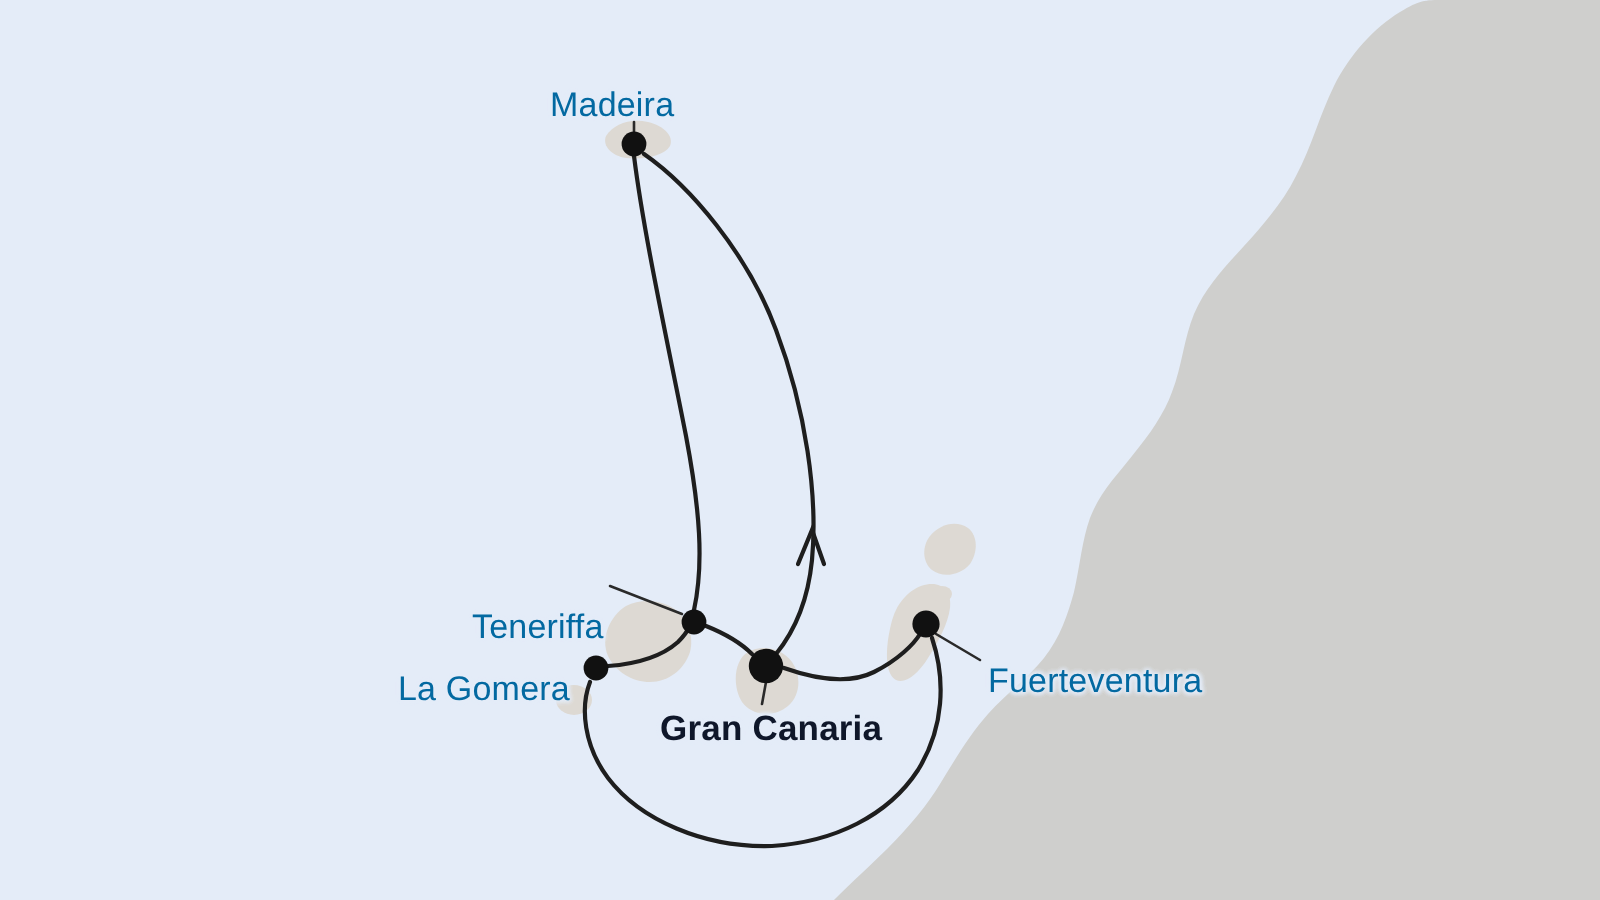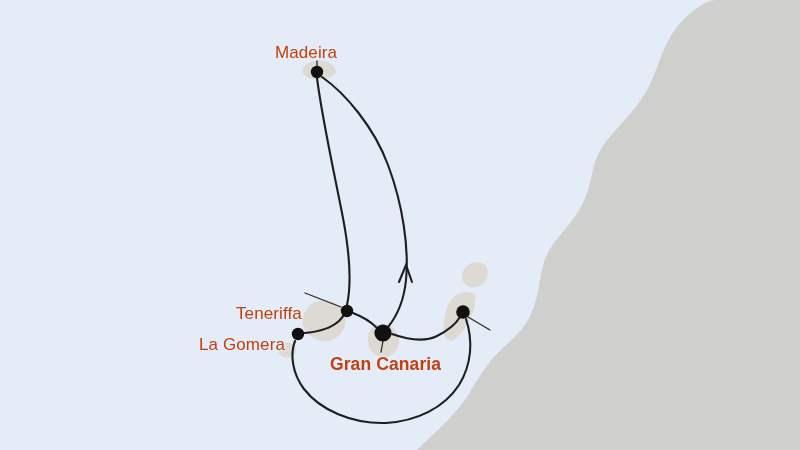--- a/index.html
+++ b/index.html
@@ -45,34 +45,34 @@
     stroke: #1e1e1e;
     stroke-width: 2.1;
     stroke-linecap: round;
     stroke-linejoin: miter;
   }
   .port-dot {
     fill: #111111;
   }
   .port-label {
     position: absolute;
-    color: #c2410c;
+    color: #0369a1;
     font-size: 17px;
     font-weight: 400;
     white-space: nowrap;
     letter-spacing: 0.1px;
     line-height: 1;
     text-shadow:
       0 0 3px #e4ecf8, 0 0 3px #e4ecf8,
       1px 0 2px #e4ecf8, -1px 0 2px #e4ecf8,
       0 1px 2px #e4ecf8, 0 -1px 2px #e4ecf8;
   }
   .port-label.highlight {
     font-weight: 700;
-    color: #c2410c;
+    color: #0f172a;
     font-size: 17.5px;
   }
 </style>
 </head>
 <body>
 
 <div id="map-root">
 
   <svg id="map-svg" viewBox="0 0 800 450" xmlns="http://www.w3.org/2000/svg">
 
@@ -164,14 +164,15 @@
   </svg>
 
   <div class="port-label" style="left:275px; top:44px;">Madeira</div>
 
   <div class="port-label" style="left:236px; top:281px;margin-top:24px;">Teneriffa</div>
 
   <div class="port-label" style="left:199px; top:336px;">La Gomera</div>
 
   <div class="port-label highlight" style="left:330px; top:356px;">Gran Canaria</div>
 
+  <div class="port-label" style="left:494px; top:332px;">Fuerteventura</div>
 
 </div>
 
 </body></html>

